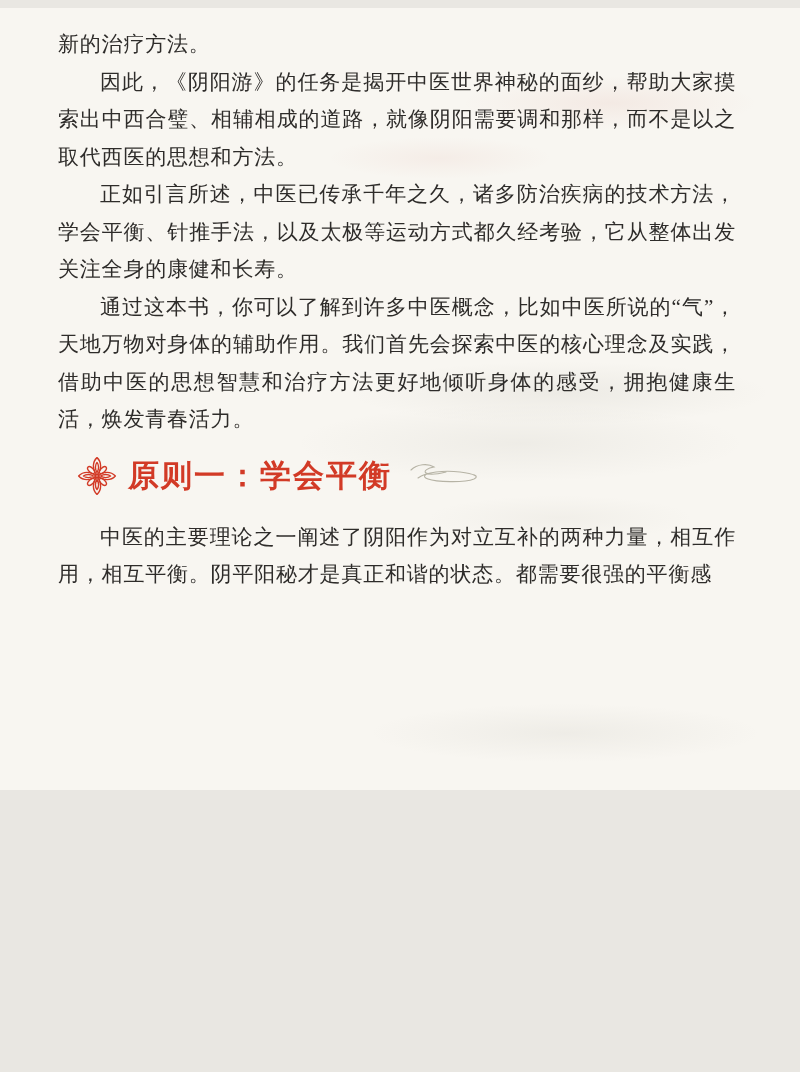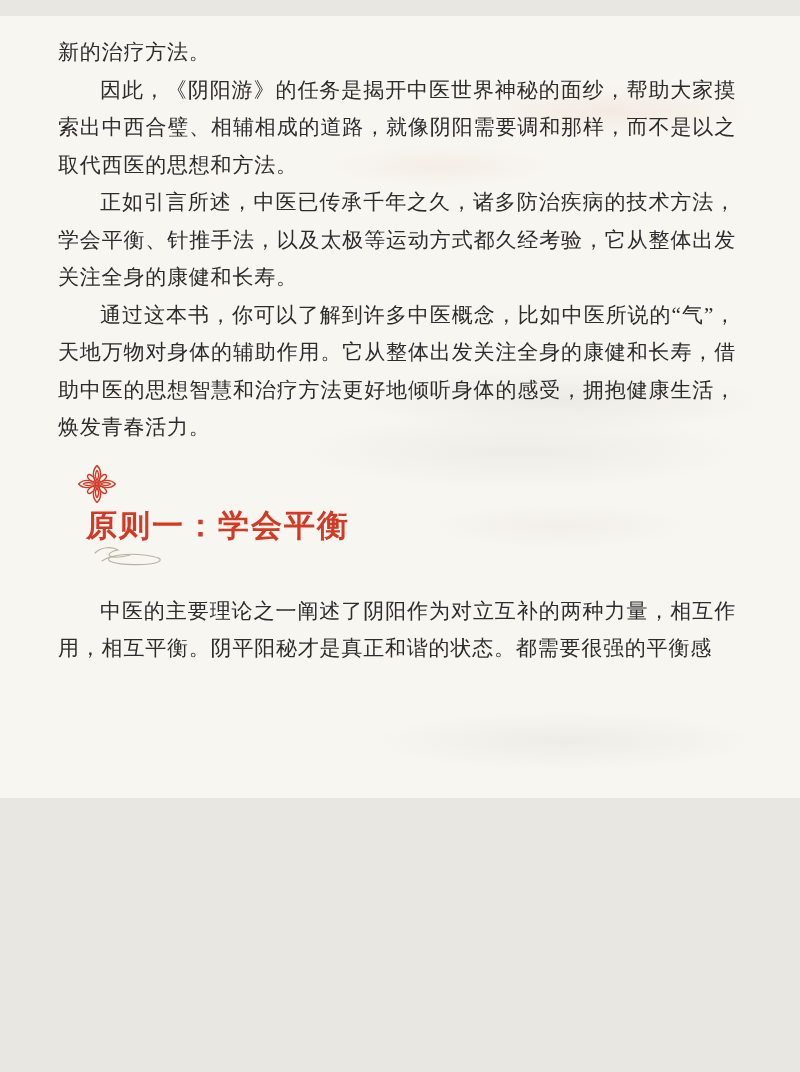--- a/index.html
+++ b/index.html
@@ -1,20 +1,20 @@
 <!DOCTYPE html>
 <html lang="zh"><head>
 <meta charset="utf-8">
 <style>
   html, body { margin: 0; padding: 0; background: #e9e7e2; }
   .page {
     position: relative;
     width: 800px;
     height: 782px;
-    margin: 16px auto;
+    margin: 8px auto;
     overflow: hidden;
     background-color: #f8f6f1;
     background-image:
       radial-gradient(ellipse 300px 45px at 560px 385px, rgba(140,138,125,0.10), transparent 70%),
       radial-gradient(ellipse 320px 55px at 520px 435px, rgba(140,138,125,0.09), transparent 70%),
       radial-gradient(ellipse 280px 42px at 565px 725px, rgba(140,138,125,0.09), transparent 70%),
       radial-gradient(ellipse 300px 55px at 540px 955px, rgba(140,138,125,0.08), transparent 70%),
       radial-gradient(ellipse 330px 45px at 520px 1005px, rgba(140,138,125,0.07), transparent 70%),
       radial-gradient(ellipse 210px 38px at 610px 95px, rgba(205,125,110,0.10), transparent 70%),
       radial-gradient(ellipse 160px 30px at 440px 150px, rgba(205,125,110,0.08), transparent 70%),
@@ -32,23 +32,22 @@
     margin: 0;
     font-size: 21px;
     line-height: 37.5px;
     letter-spacing: 0.8px;
     text-align: justify;
     text-indent: 2em;
   }
   .content p.no-indent { text-indent: 0; }
   .section-heading {
     display: flex;
-    align-items: flex-start;
+    align-items: center;
     margin: 16px 0 22px 18px;
-    flex-direction: column;
   }
   .flower-wrap { flex: 0 0 auto; display: inline-flex; }
   .heading-text {
     margin-left: 10px;
     font-size: 31px;
     font-weight: bold;
     letter-spacing: 2px;
     color: #d23a26;
     white-space: nowrap;
   }
@@ -96,21 +95,21 @@
   }
 </style>
 </head>
 <body>
 
 <div class="page">
   <div class="content">
     <p class="no-indent">新的治疗方法。</p>
     <p>因此，《阴阳游》的任务是揭开中医世界神秘的面纱，帮助大家摸索出中西合璧、相辅相成的道路，就像阴阳需要调和那样，而不是以之取代西医的思想和方法。</p>
     <p>正如引言所述，中医已传承千年之久，诸多防治疾病的技术方法，学会平衡、针推手法，以及太极等运动方式都久经考验，它从整体出发关注全身的康健和长寿。</p>
-    <p>通过这本书，你可以了解到许多中医概念，比如中医所说的“气”，天地万物对身体的辅助作用。它从整体出发关注全身的康健和长寿，借助中医的思想智慧和治疗方法更好地倾听身体的感受，拥抱健康生活，焕发青春活力。</p>
+    <p>通过这本书，你可以了解到许多中医概念，比如中医所说的“气”，天地万物对身体的辅助作用。我们首先会探索中医的核心理念及实践，借助中医的思想智慧和治疗方法更好地倾听身体的感受，拥抱健康生活，焕发青春活力。</p>
 
     <div class="section-heading">
       <span class="flower-wrap">
         <svg width="42" height="42" viewBox="0 0 48 48" fill="none" stroke="#d23a26" stroke-width="1.6" stroke-linejoin="round">
           <path d="M24 23 C18.5 17 18.5 8 24 3 C29.5 8 29.5 17 24 23 Z"></path>
           <path d="M24 23 C18.5 17 18.5 8 24 3 C29.5 8 29.5 17 24 23 Z" transform="rotate(90 24 24)"></path>
           <path d="M24 23 C18.5 17 18.5 8 24 3 C29.5 8 29.5 17 24 23 Z" transform="rotate(180 24 24)"></path>
           <path d="M24 23 C18.5 17 18.5 8 24 3 C29.5 8 29.5 17 24 23 Z" transform="rotate(270 24 24)"></path>
           <path d="M24 20 C21.6 16.5 21.6 11.5 24 8.5 C26.4 11.5 26.4 16.5 24 20 Z"></path>
           <path d="M24 20 C21.6 16.5 21.6 11.5 24 8.5 C26.4 11.5 26.4 16.5 24 20 Z" transform="rotate(90 24 24)"></path>

